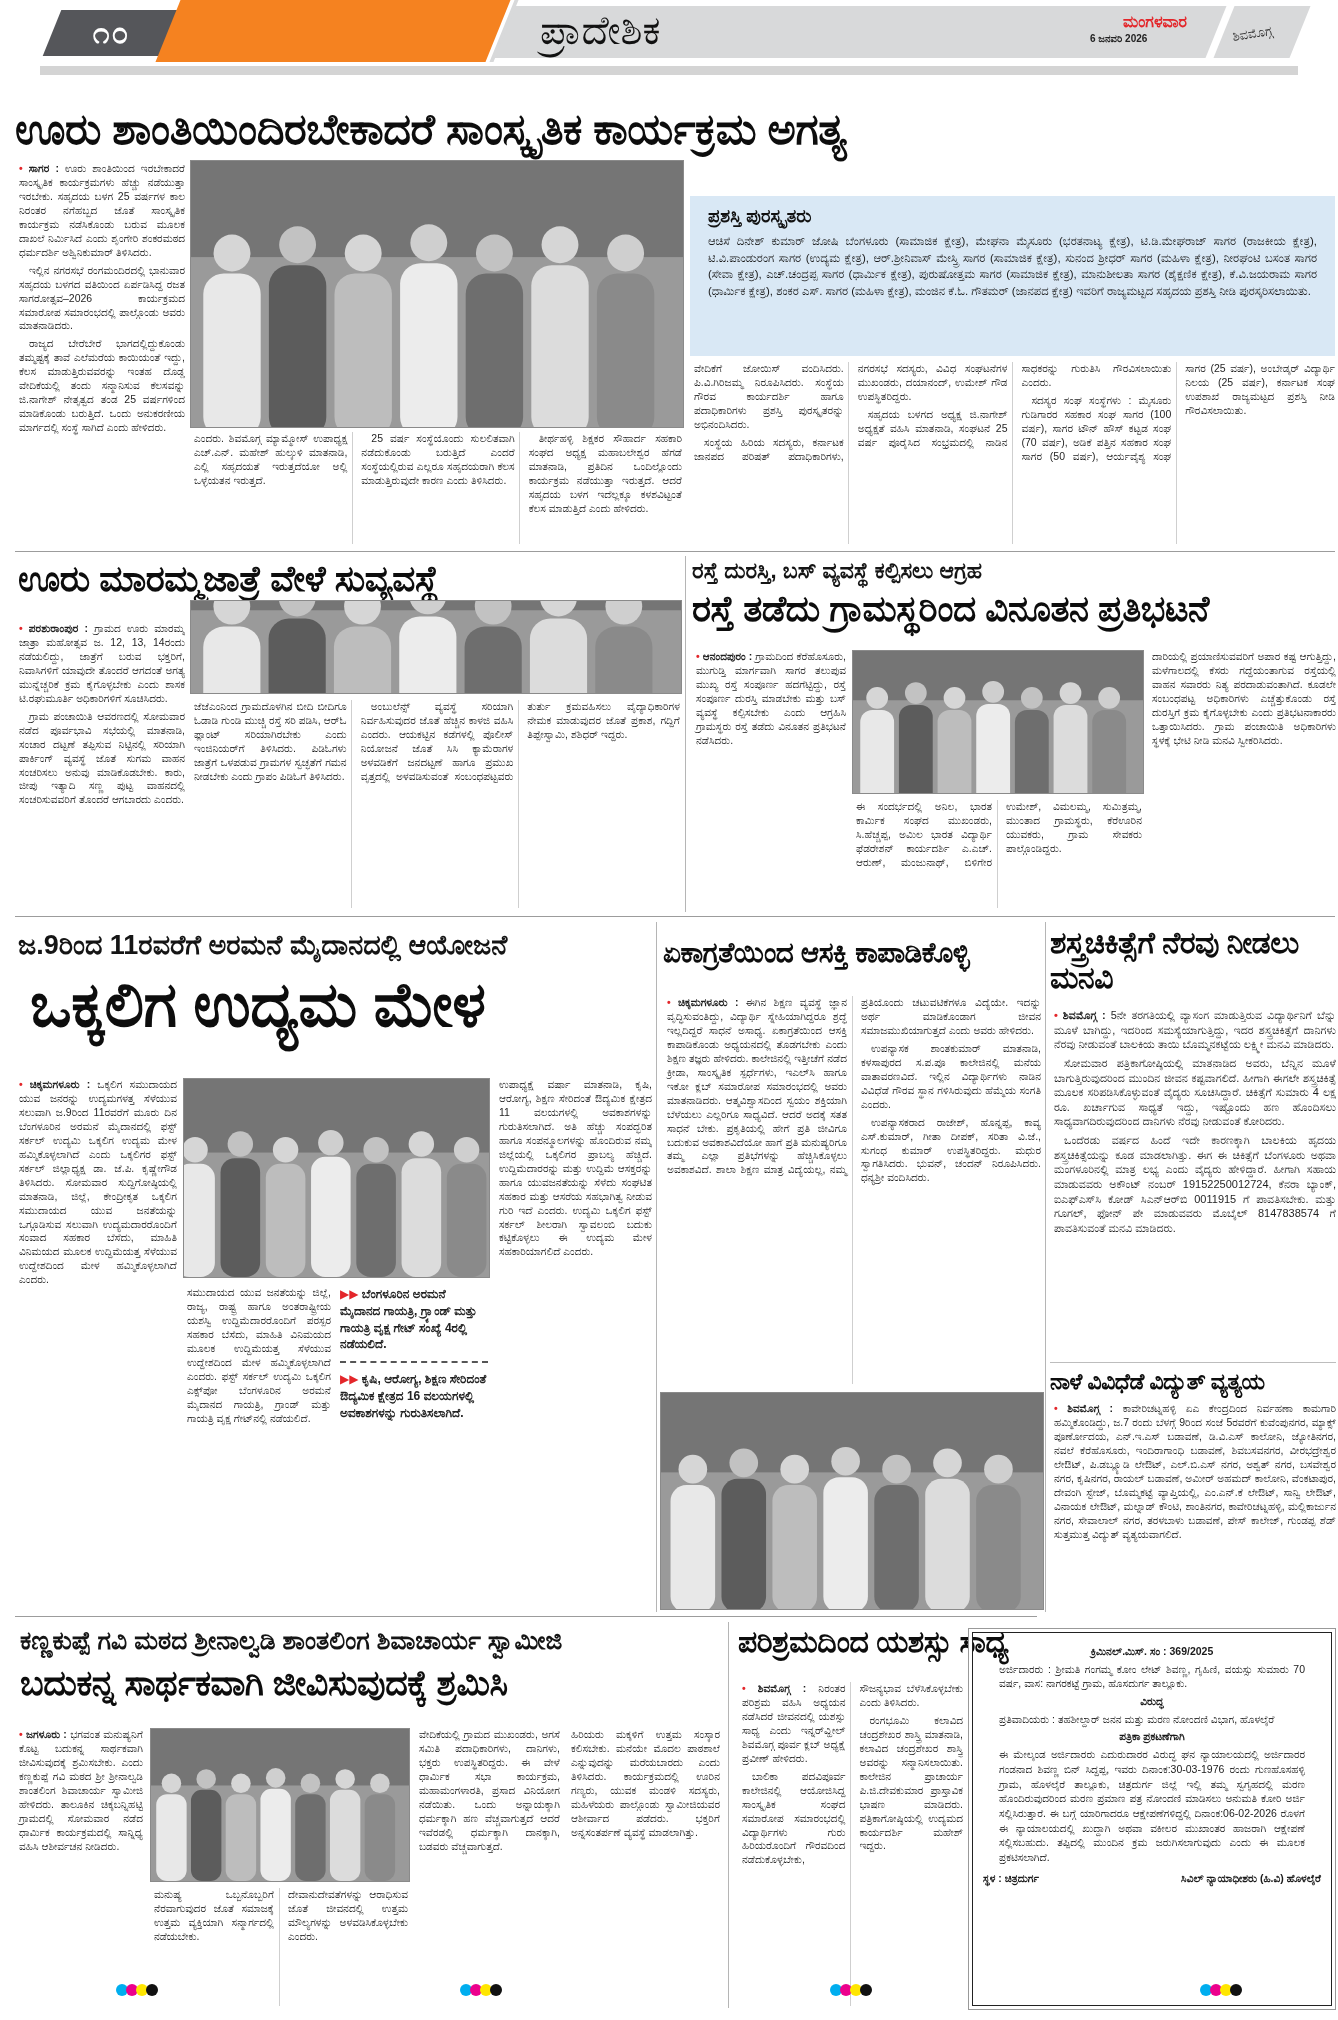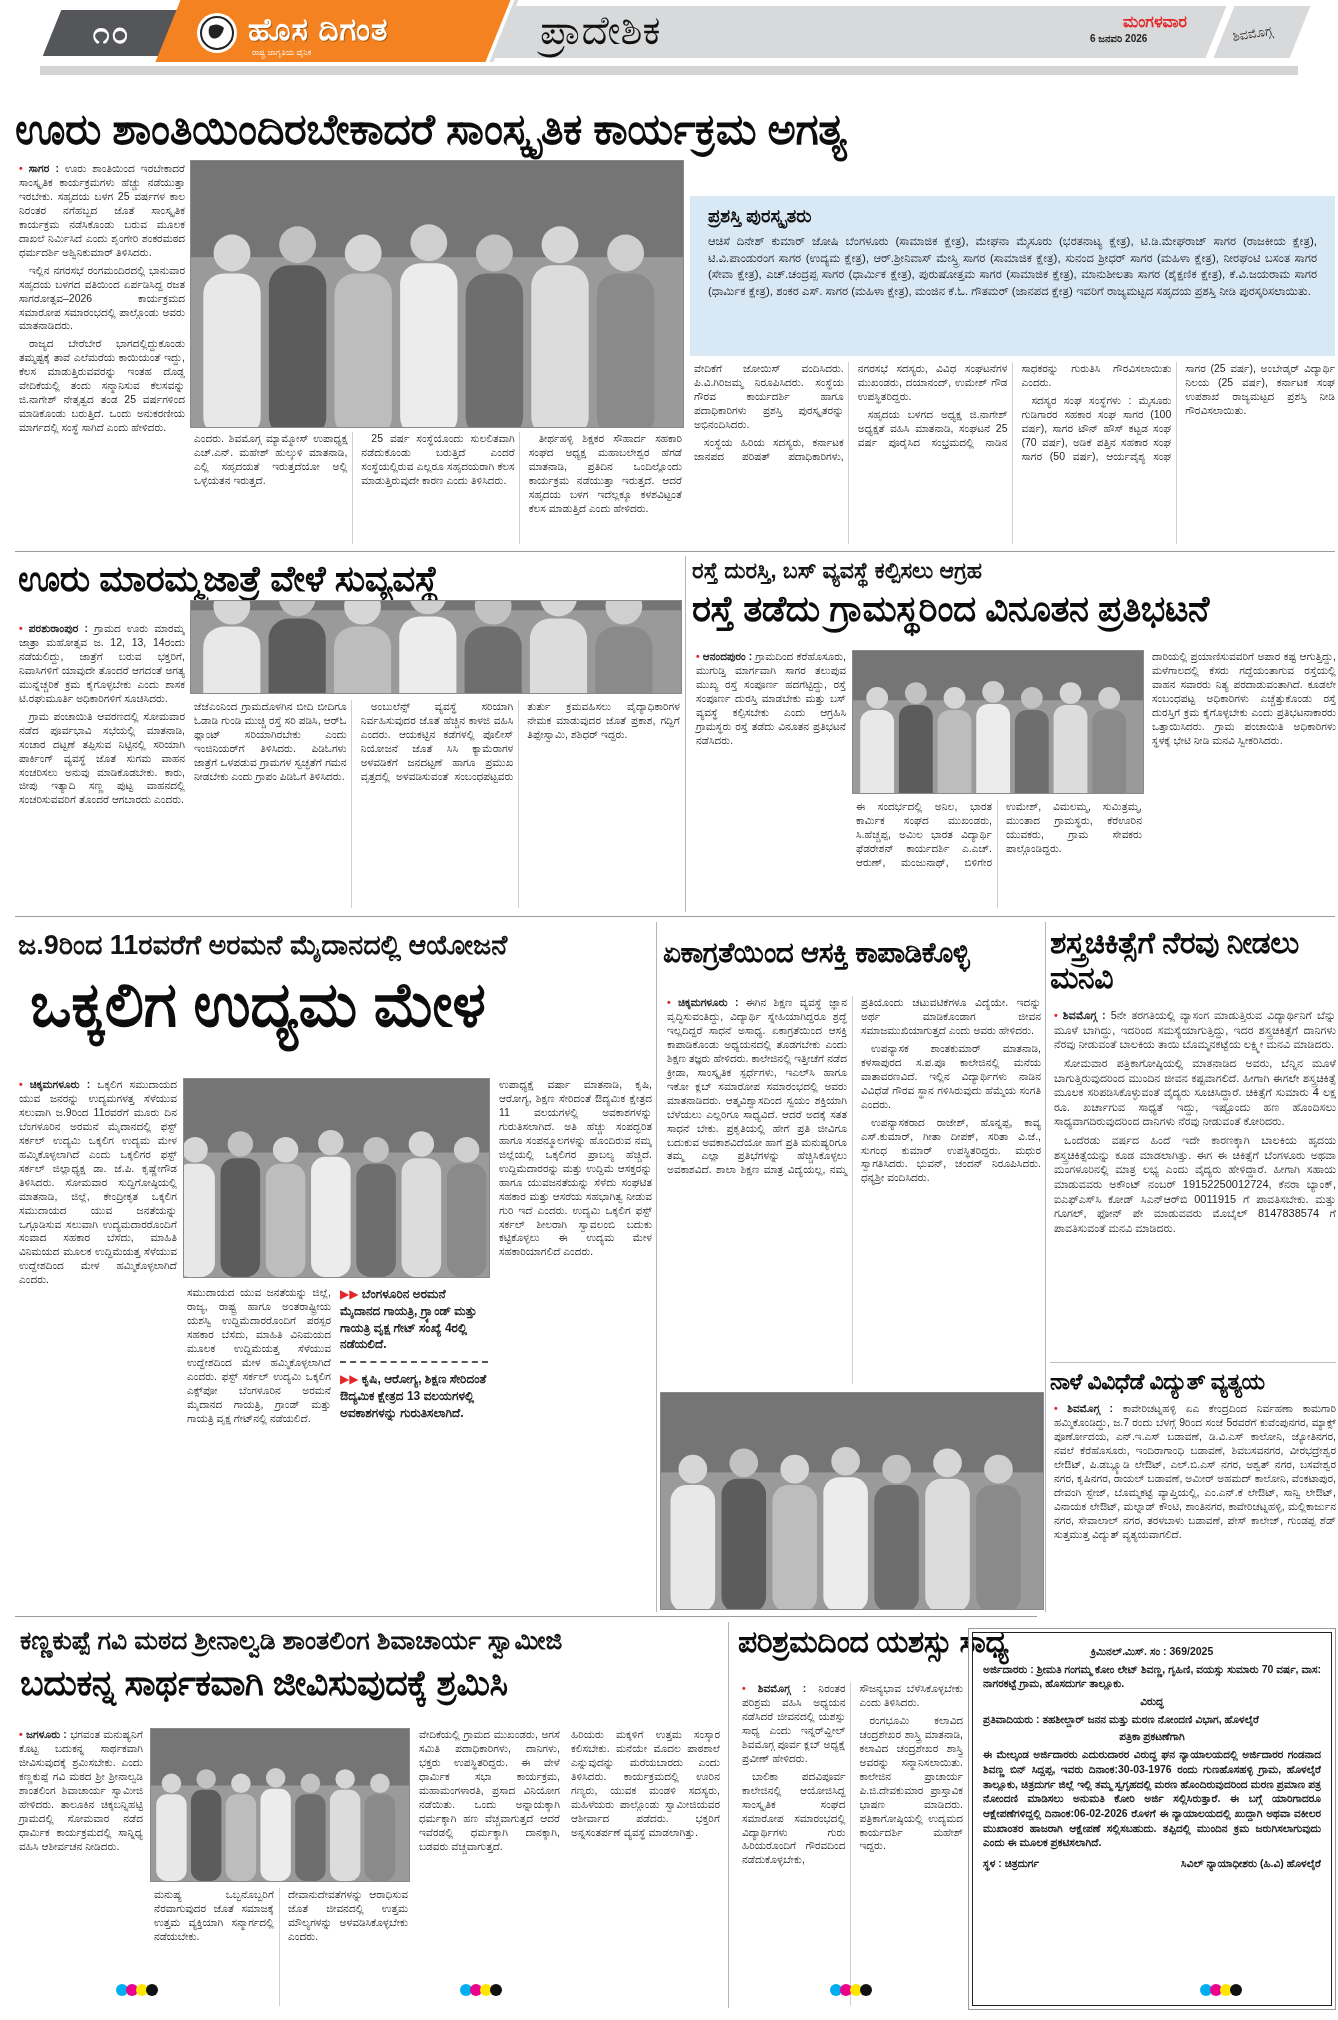--- a/index.html
+++ b/index.html
@@ -48,21 +48,21 @@
   .awards div{font-size:11.5px;line-height:1.45;text-align:justify;}
   
   .pull{font-size:12px;line-height:1.4;font-weight:bold;color:#222;}
   .pull .arrow{color:var(--c-red,#e3262a);font-weight:900;}
   .pull .dash{border-top:2px dashed #555;margin:8px 0;}
   
   .notice{border:1.5px solid #222;box-shadow:0 0 0 3px #fff,0 0 0 4px #999;
           padding:8px 10px;box-sizing:border-box;font-size:10.5px;line-height:1.4;}
   .notice .nt{text-align:center;font-weight:900;font-size:12.5px;line-height:1.35;}
   .notice .nc{text-align:center;font-weight:bold;margin:3px 0;}
-  .notice .np{text-align:justify;margin:3px 0;font-weight:bold;}
+  .notice .np{text-align:justify;margin:3px 16px;}
   .notice .nfoot{display:flex;justify-content:space-between;font-weight:bold;margin-top:6px;}
   
   .regs{display:flex;}
   .reg{width:12px;height:12px;border-radius:50%;margin-left:-2px;}
 </style>
 </head>
 <body>
 
 <div class="page">
 
@@ -89,31 +89,20 @@
         </g>
       </symbol>
     </defs>
   </svg>
 
   <div class="abs mh-band"></div>
   <div class="abs mh-pagenum">
     <span>೧೦</span>
   </div>
   <div class="abs mh-brand"></div>
-  <div class="abs mh-brand-inner">
-    <span class="mh-logo">
-      <svg width="42" height="42" viewBox="0 0 42 42">
-        <circle cx="21" cy="21" r="20" fill="#fff"></circle>
-        <circle cx="21" cy="21" r="16" fill="none" stroke="#222" stroke-width="2"></circle>
-        <path d="M14 14 q8 -4 14 2 q-2 8 -7 10 q-6 2 -8 -4 q-1 -5 1 -8z" fill="#222"></path>
-      </svg>
-    </span>
-    <span class="brand-text">ಹೊಸ ದಿಗಂತ</span>
-    <span class="brand-tagline">ರಾಷ್ಟ್ರ ಜಾಗೃತಿಯ ದೈನಿಕ</span>
-  </div>
   <div class="abs mh-section">ಪ್ರಾದೇಶಿಕ</div>
   <div class="abs mh-day">ಮಂಗಳವಾರ</div>
   <div class="abs mh-date">6 ಜನವರಿ 2026</div>
   <div class="abs mh-slash"></div>
   <div class="abs mh-edition">ಶಿವಮೊಗ್ಗ</div>
   <div class="abs mh-underbar"></div>
 
   <div class="abs hl" style="left:15px;top:106px;width:1320px;font-size:43px;white-space:nowrap;">ಊರು ಶಾಂತಿಯಿಂದಿರಬೇಕಾದರೆ ಸಾಂಸ್ಕೃತಿಕ ಕಾರ್ಯಕ್ರಮ ಅಗತ್ಯ</div>
 
   <div class="abs body" style="left:15px;top:162px;width:170px;height:380px;overflow:hidden;">
@@ -210,21 +199,21 @@
 
   <div class="abs body" style="left:183px;top:1286px;width:148px;height:320px;overflow:hidden;">
     <p class="nofirst">ಸಮುದಾಯದ ಯುವ ಜನತೆಯನ್ನು ಜಿಲ್ಲೆ, ರಾಜ್ಯ, ರಾಷ್ಟ್ರ ಹಾಗೂ ಅಂತರಾಷ್ಟ್ರೀಯ ಯಶಸ್ವಿ ಉದ್ದಿಮೆದಾರರೊಂದಿಗೆ ಪರಸ್ಪರ ಸಹಕಾರ ಬೆಸೆದು, ಮಾಹಿತಿ ವಿನಿಮಯದ ಮೂಲಕ ಉದ್ದಿಮೆಯತ್ತ ಸೆಳೆಯುವ ಉದ್ದೇಶದಿಂದ ಮೇಳ ಹಮ್ಮಿಕೊಳ್ಳಲಾಗಿದೆ ಎಂದರು. ಫಸ್ಟ್ ಸರ್ಕಲ್ ಉದ್ಯಮಿ ಒಕ್ಕಲಿಗ ಎಕ್ಸ್‌ಪೋ ಬೆಂಗಳೂರಿನ ಅರಮನೆ ಮೈದಾನದ ಗಾಯತ್ರಿ, ಗ್ರಾಂಡ್ ಮತ್ತು ಗಾಯತ್ರಿ ವೃಕ್ಷ ಗೇಟ್‌ನಲ್ಲಿ ನಡೆಯಲಿದೆ.</p>
   </div>
 
   <div class="abs pull" style="left:340px;top:1286px;width:148px;height:320px;overflow:hidden;">
     <div><span class="arrow">▶▶ </span>
       <span>ಬೆಂಗಳೂರಿನ ಅರಮನೆ ಮೈದಾನದ ಗಾಯತ್ರಿ, ಗ್ರ್ಯಾಂಡ್ ಮತ್ತು ಗಾಯತ್ರಿ ವೃಕ್ಷ ಗೇಟ್ ಸಂಖ್ಯೆ 4ರಲ್ಲಿ ನಡೆಯಲಿದೆ.</span></div>
     <div class="dash"></div>
     <div><span class="arrow">▶▶ </span>
-      <span>ಕೃಷಿ, ಆರೋಗ್ಯ, ಶಿಕ್ಷಣ ಸೇರಿದಂತೆ ಔದ್ಯಮಿಕ ಕ್ಷೇತ್ರದ 13 ವಲಯಗಳಲ್ಲಿ ಅವಕಾಶಗಳನ್ನು ಗುರುತಿಸಲಾಗಿದೆ.</span></div>
+      <span>ಕೃಷಿ, ಆರೋಗ್ಯ, ಶಿಕ್ಷಣ ಸೇರಿದಂತೆ ಔದ್ಯಮಿಕ ಕ್ಷೇತ್ರದ 16 ವಲಯಗಳಲ್ಲಿ ಅವಕಾಶಗಳನ್ನು ಗುರುತಿಸಲಾಗಿದೆ.</span></div>
   </div>
 
   <div class="abs body" style="left:495px;top:1078px;width:157px;height:528px;overflow:hidden;">
     <p class="nofirst">ಉಪಾಧ್ಯಕ್ಷೆ ವರ್ಷಾ ಮಾತನಾಡಿ, ಕೃಷಿ, ಆರೋಗ್ಯ, ಶಿಕ್ಷಣ ಸೇರಿದಂತೆ ಔದ್ಯಮಿಕ ಕ್ಷೇತ್ರದ 11 ವಲಯಗಳಲ್ಲಿ ಅವಕಾಶಗಳನ್ನು ಗುರುತಿಸಲಾಗಿದೆ. ಅತಿ ಹೆಚ್ಚು ಸಂಪದ್ಭರಿತ ಹಾಗೂ ಸಂಪನ್ಮೂಲಗಳನ್ನು ಹೊಂದಿರುವ ನಮ್ಮ ಜಿಲ್ಲೆಯಲ್ಲಿ ಒಕ್ಕಲಿಗರ ಪ್ರಾಬಲ್ಯ ಹೆಚ್ಚಿದೆ. ಉದ್ದಿಮೆದಾರರನ್ನು ಮತ್ತು ಉದ್ದಿಮೆ ಆಸಕ್ತರನ್ನು ಹಾಗೂ ಯುವಜನತೆಯನ್ನು ಸೆಳೆದು ಸಂಘಟಿತ ಸಹಕಾರ ಮತ್ತು ಆಸರೆಯ ಸಹಭಾಗಿತ್ವ ನೀಡುವ ಗುರಿ ಇದೆ ಎಂದರು. ಉದ್ಯಮಿ ಒಕ್ಕಲಿಗ ಫಸ್ಟ್ ಸರ್ಕಲ್ ಶೀಲರಾಗಿ ಸ್ವಾವಲಂಬಿ ಬದುಕು ಕಟ್ಟಿಕೊಳ್ಳಲು ಈ ಉದ್ಯಮ ಮೇಳ ಸಹಕಾರಿಯಾಗಲಿದೆ ಎಂದರು.</p>
   </div>
 
   <div class="abs vr" style="left:656px;top:922px;height:690px;"></div>
 
   <div class="abs hl" style="left:663px;top:938px;width:378px;font-size:28px;">ಏಕಾಗ್ರತೆಯಿಂದ ಆಸಕ್ತಿ ಕಾಪಾಡಿಕೊಳ್ಳಿ</div>
 

